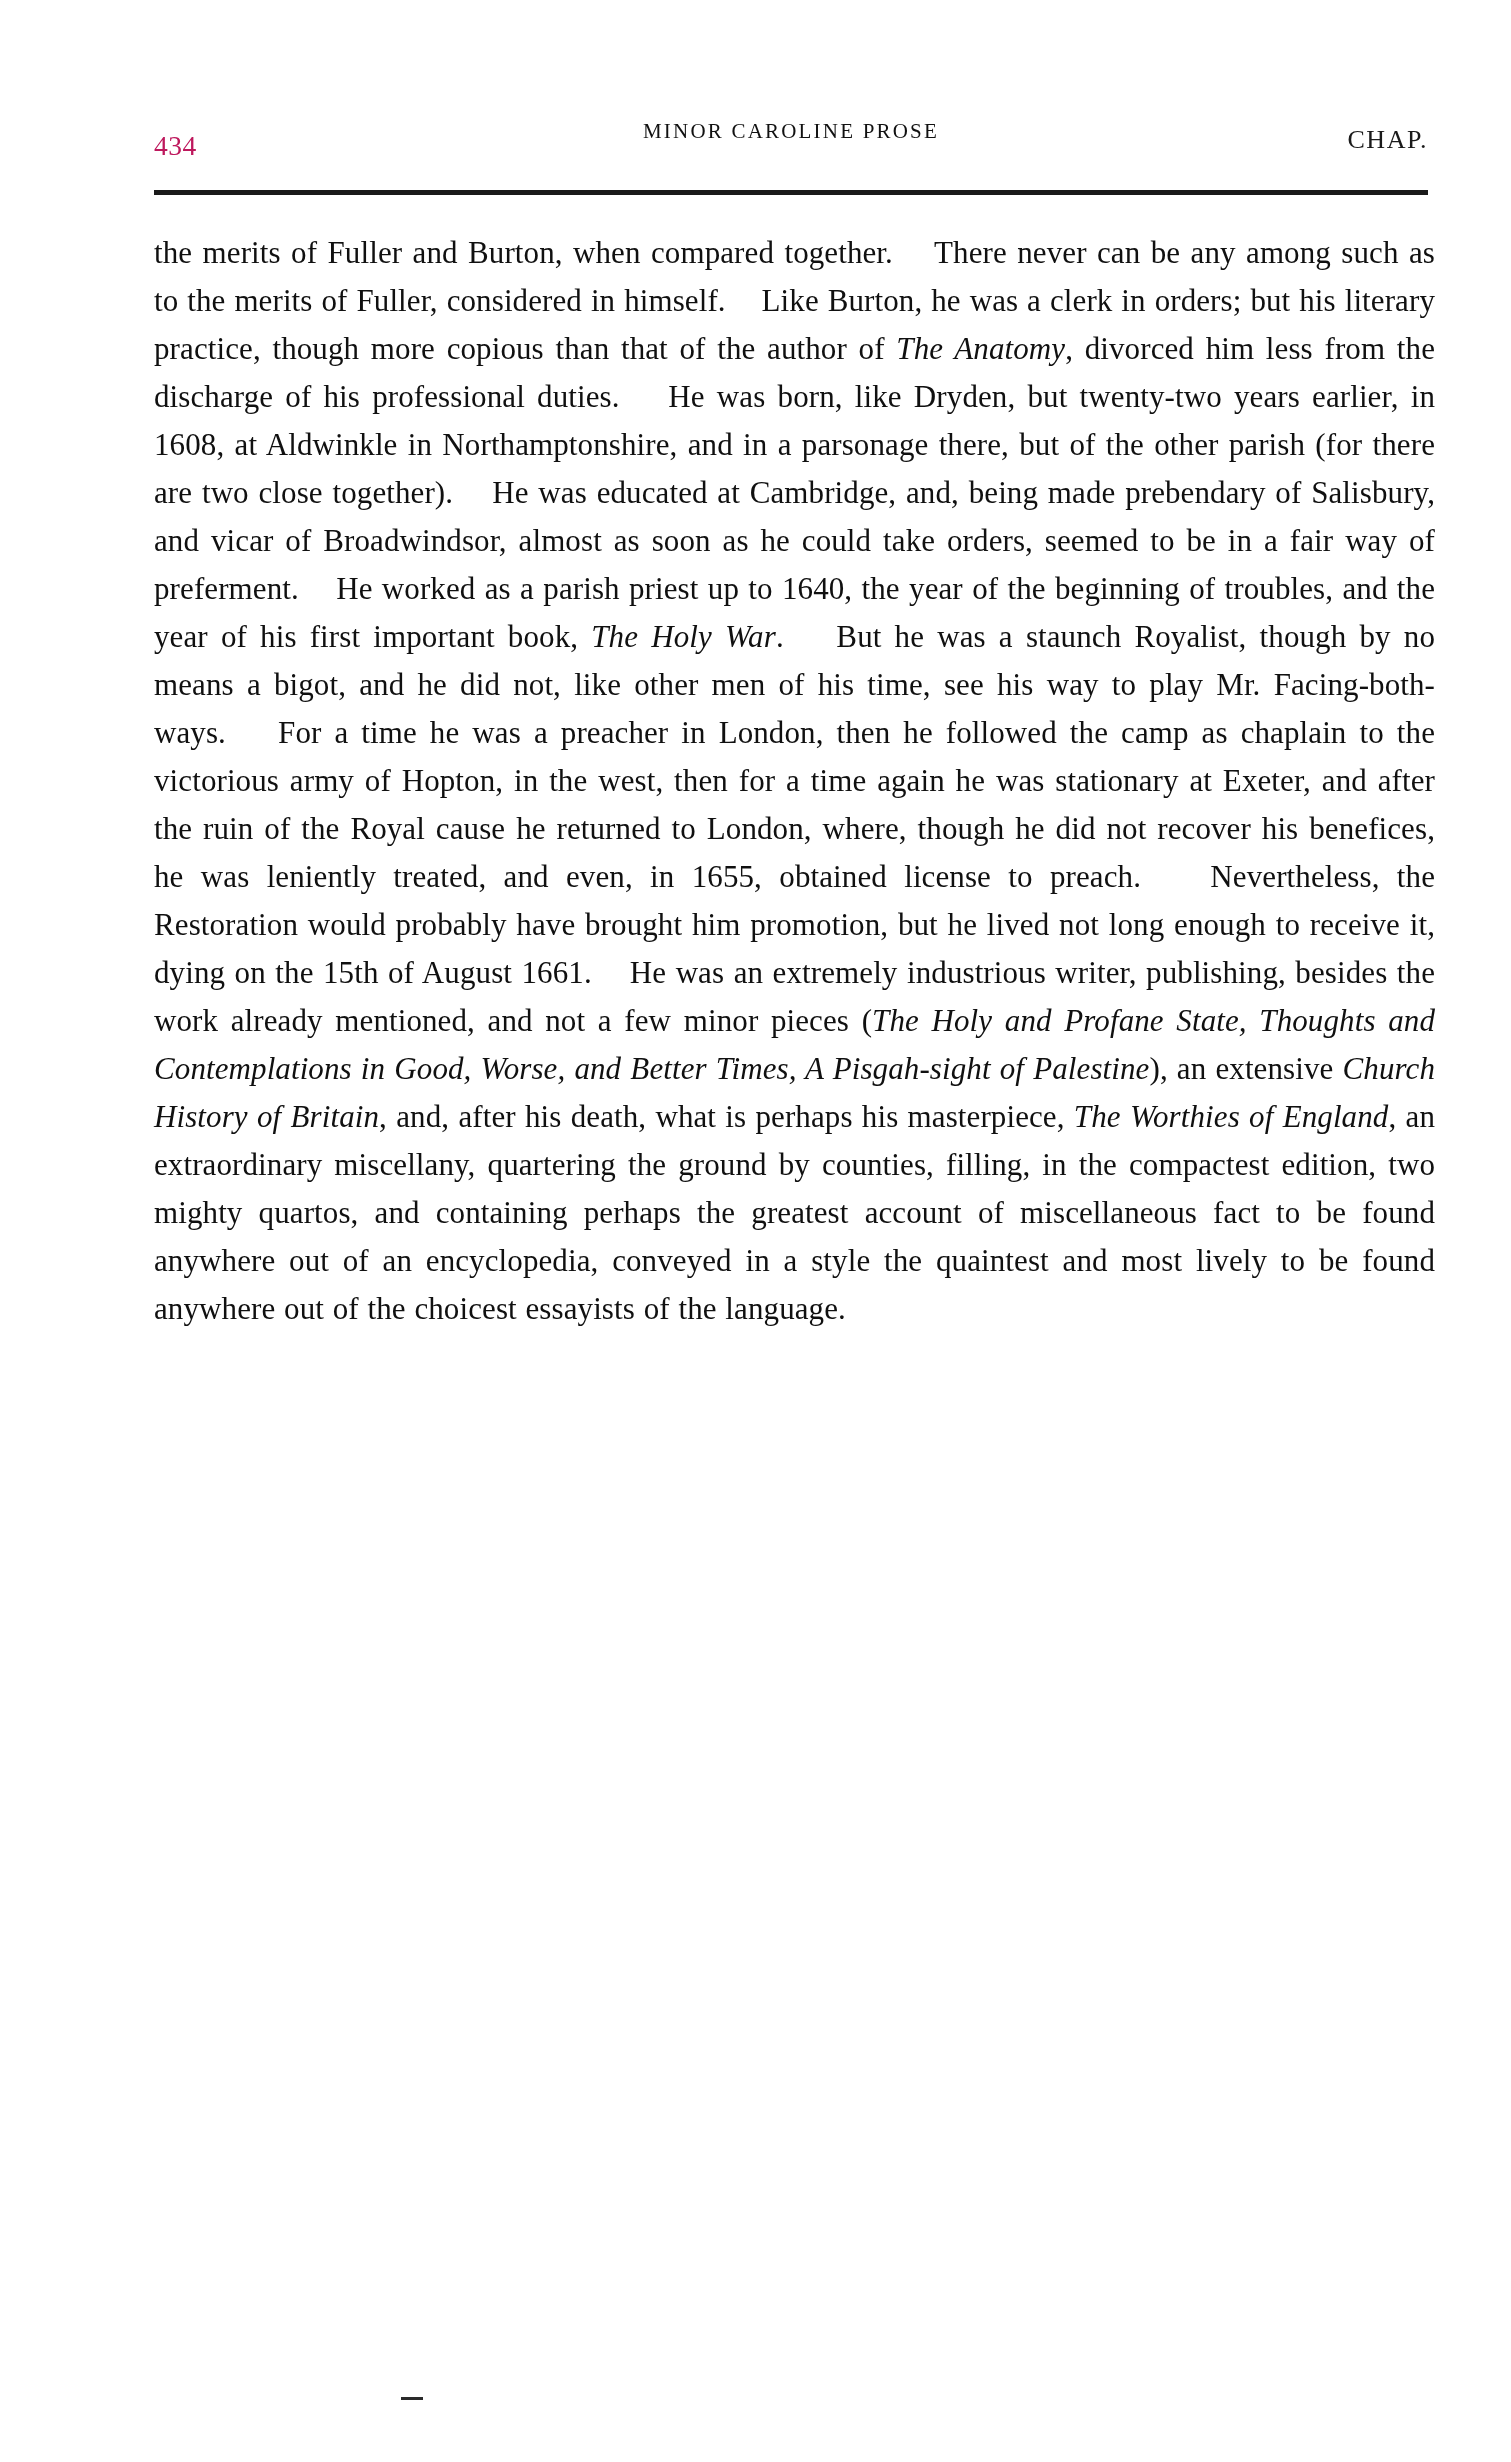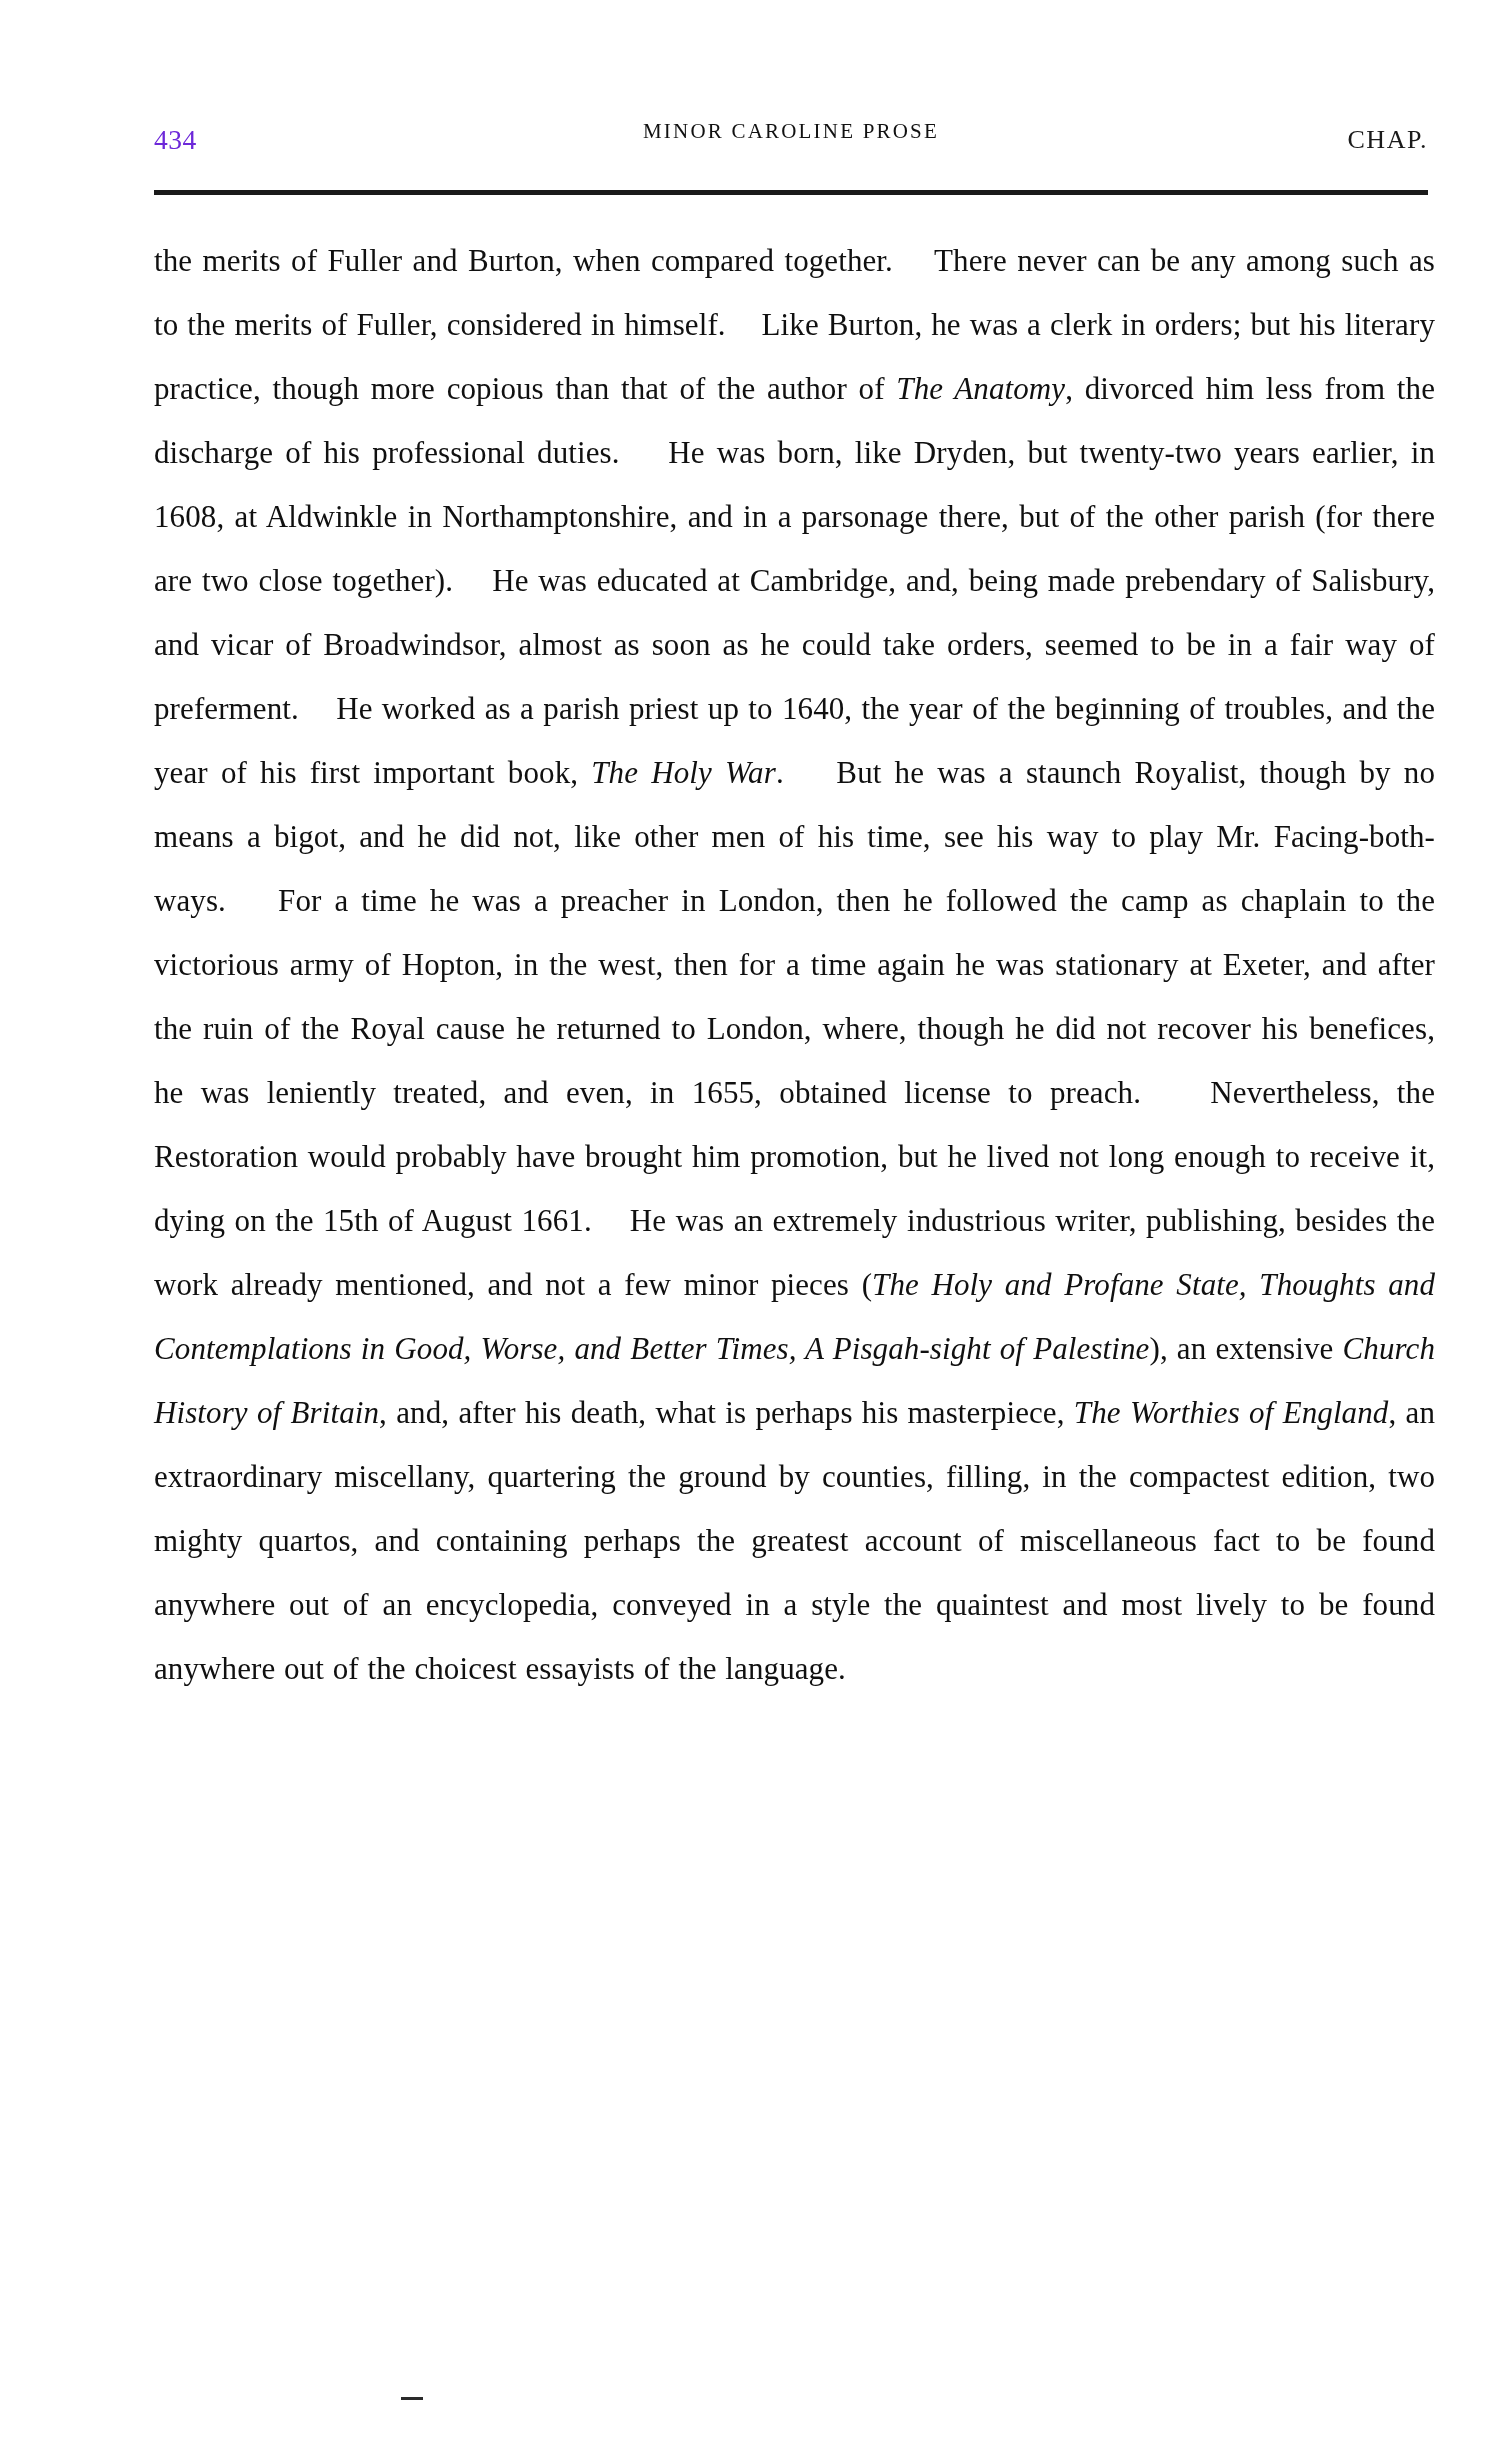--- a/index.html
+++ b/index.html
@@ -24,24 +24,24 @@
   .header {
     position: absolute;
     left: 154px;
     top: 119px;
     width: 1274px;
     height: 55px;
   }
   .folio {
     position: absolute;
     left: 0;
-    top: 5px;
+    top: 11px;
     font-size: 27.5px;
     letter-spacing: 0.5px;
-    color: #6d28d9;
+    color: #be185d;
     font-family: "Liberation Serif", serif;
   }
   .running-title {
     position: absolute;
     left: 0;
     top: 0;
     width: 1274px;
     text-align: center;
     font-size: 21px;
     letter-spacing: 2.2px;
@@ -62,21 +62,21 @@
     width: 1274px;
     height: 4.6px;
     background: #1a1a1a;
   }
   .body-text {
     position: absolute;
     left: 154px;
     top: 229px;
     width: 1281px;
     font-size: 31px;
-    line-height: 64px;
+    line-height: 48px;
     text-align: justify;
     text-justify: inter-word;
     color: #101010;
     letter-spacing: 0.1px;
     word-spacing: 0.9px;
   }
   .body-text i {
     font-style: italic;
   }
   .footer-mark {

